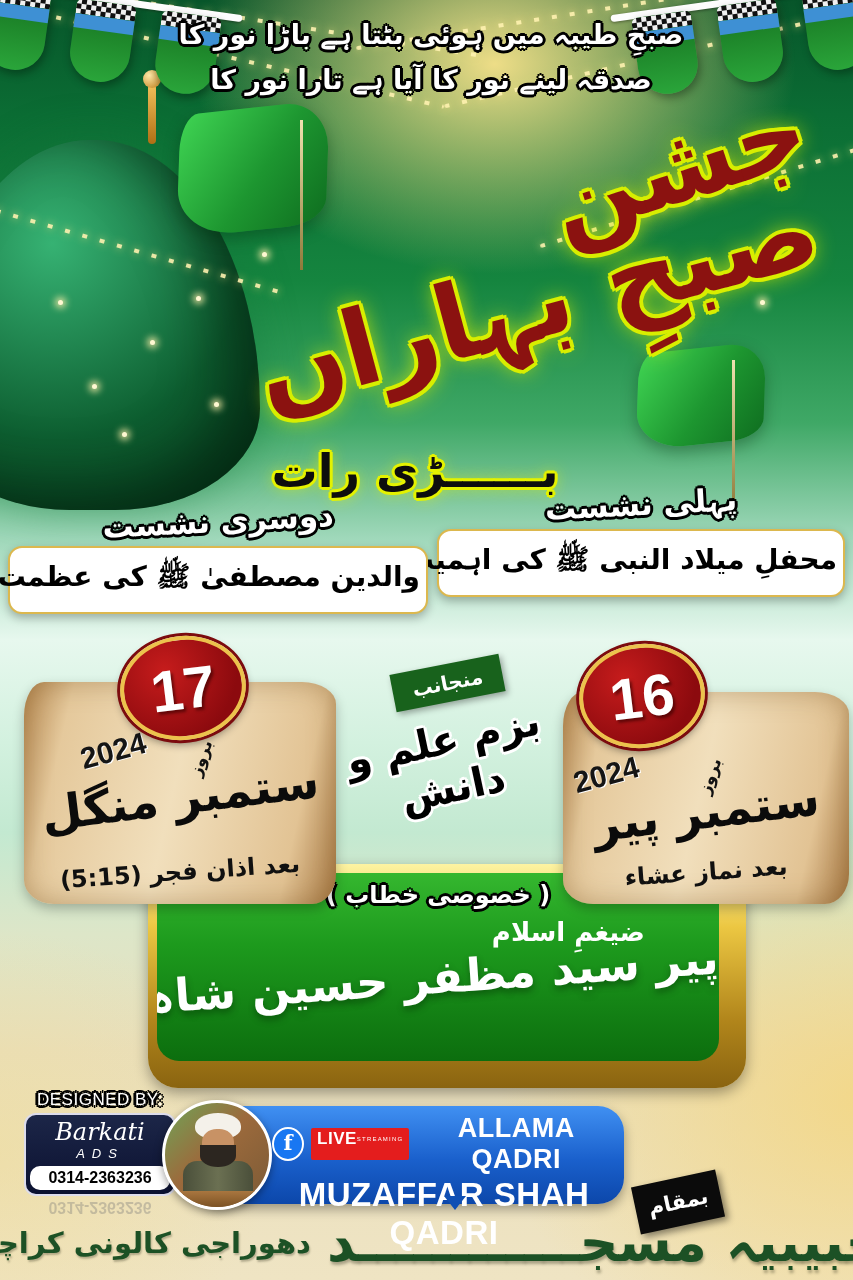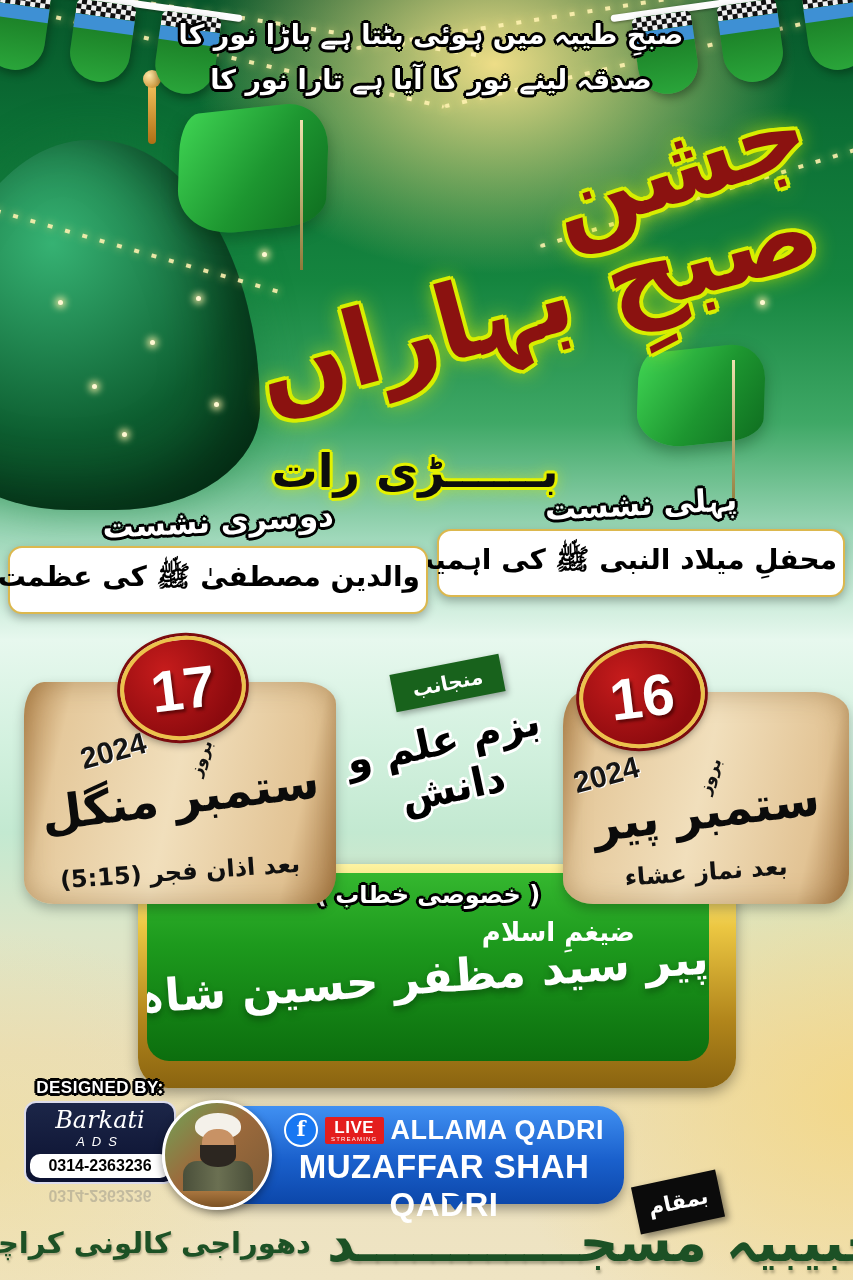--- a/index.html
+++ b/index.html
@@ -102,35 +102,35 @@
   .date-17{top:88px;}
   .time-line{position:absolute;bottom:18px;width:100%;text-align:center;font-size:24px;font-weight:bold;
     color:#101010;transform:rotate(-4deg);}
   
   .organizer{position:absolute;left:348px;top:664px;width:200px;z-index:5;text-align:center;}
   .org-label{display:inline-block;background:#18621c;color:#fff;font-size:20px;font-weight:bold;
     padding:7px 20px;transform:rotate(-11deg);box-shadow:2px 3px 6px rgba(0,0,0,.35);}
   .org-name{margin-top:14px;font-size:40px;font-weight:bold;color:#000;line-height:1.2;
     transform:rotate(-12deg);}
   
-  .gold-frame{position:absolute;left:138px;top:864px;width:580px;height:206px;z-index:4;
+  .gold-frame{position:absolute;left:148px;top:864px;width:580px;height:206px;z-index:4;
     background:linear-gradient(180deg,#fdf3a2 0%,#ecc742 28%,#b1851b 70%,#8a6410 100%);
     border-radius:30px;padding:9px;box-shadow:0 5px 14px rgba(0,0,0,.35);}
   .green-inner{position:relative;width:562px;height:188px;border-radius:22px;overflow:hidden;text-align:center;
     background:linear-gradient(180deg,#35b72f 0%,#1d9a1d 38%,#0c6e0e 100%);}
   .addr-label{margin-top:8px;display:inline-block;color:#fff;font-size:24px;font-weight:bold;letter-spacing:2px;}
   .addr-label::before{content:"( ";color:#fff;font-weight:bold;}
   .addr-label::after{content:" )";color:#fff;font-weight:bold;}
   .addr-honorific{position:absolute;top:44px;right:74px;color:#fff;font-size:26px;font-weight:bold;margin-left:24px;}
   .addr-speaker{position:absolute;top:78px;left:0;width:100%;color:#fff;font-size:45px;font-weight:bold;
     white-space:nowrap;transform:rotate(-4deg);text-shadow:0 4px 7px rgba(0,40,0,.45);}
   
   .designer{position:absolute;left:24px;top:1078px;width:152px;z-index:6;text-align:center;
     font-family:"Liberation Sans",sans-serif;}
-  .designer-heading{color:#fff;font-size:17px;font-weight:bold;letter-spacing:.5px;}
+  .designer-heading{color:#fff;font-size:17px;font-weight:normal;letter-spacing:.5px;margin-top:12px;}
   .designer-card{margin-top:3px;background:linear-gradient(#1c2648,#0b1130);border:2px solid #dcdcec;
     border-radius:12px;padding:5px 4px 4px;}
   .brand{font-family:"DejaVu Serif",serif;font-style:italic;color:#fff;font-size:24px;line-height:1.05;}
   .brand-sub{color:#fff;font-size:13px;font-style:italic;letter-spacing:7px;margin-top:1px;}
   .phone-pill{margin-top:5px;background:#fff;border-radius:10px;font-size:16px;font-weight:bold;color:#000;padding:3px 2px;}
   .phone-reflect{margin-top:2px;opacity:.2;transform:scaleY(-1);color:#1c2648;font-size:16px;font-weight:bold;}
   
   .live-banner{position:absolute;left:196px;top:1106px;width:428px;height:98px;z-index:6;border-radius:26px;
     background:linear-gradient(180deg,#4090f2 0%,#1a60cc 55%,#0c47aa 100%);
     box-shadow:0 5px 12px rgba(0,0,0,.35);}
@@ -143,21 +143,21 @@
   .p-face{position:absolute;left:37px;top:26px;width:32px;height:28px;border-radius:46%;background:#c89265;}
   .p-beard{position:absolute;left:35px;top:42px;width:36px;height:22px;border-radius:0 0 50% 50%;background:#2c2620;}
   .p-body{position:absolute;left:18px;top:58px;width:70px;height:34px;border-radius:14px 14px 0 0;
     background:linear-gradient(90deg,#4a4f3a,#6b7052 50%,#4a4f3a);}
   .p-desk{position:absolute;left:0;bottom:0;width:100%;height:16px;background:linear-gradient(#a9763f,#7c5325);}
   .banner-content{position:absolute;left:76px;right:8px;top:7px;text-align:center;color:#fff;
     font-family:"Liberation Sans",sans-serif;}
   .banner-row1{display:flex;align-items:center;justify-content:center;gap:7px;}
   .fb-icon{width:30px;height:30px;border-radius:50%;background:#1877f2;border:2px solid #fff;color:#fff;
     font-family:"DejaVu Serif",serif;font-weight:bold;font-size:21px;line-height:28px;text-align:center;}
-  .live-badge{background:#e41d1d;color:#fff;padding:2px 6px 2px;display:flex;flex-direction:column;
+  .live-badge{background:#e41d1d;color:#fff;padding:2px 6px 13px;display:flex;flex-direction:row;
     align-items:center;line-height:1;border-radius:2px;}
   .live-word{font-size:17px;font-weight:bold;letter-spacing:.5px;}
   .streaming-word{font-size:6px;letter-spacing:1.2px;}
   .name-en1{font-size:27px;font-weight:bold;letter-spacing:.5px;}
   .name-en2{font-size:33px;font-weight:bold;margin-top:1px;letter-spacing:.5px;}
   
   .venue-tag{position:absolute;right:132px;top:1178px;z-index:6;background:#0b0b0b;color:#fff;
     font-size:21px;font-weight:bold;padding:12px 13px;transform:rotate(-12deg);
     box-shadow:3px 4px 7px rgba(0,0,0,.45);}
   .venue-line{position:absolute;bottom:6px;left:0;width:100%;z-index:6;direction:rtl;

